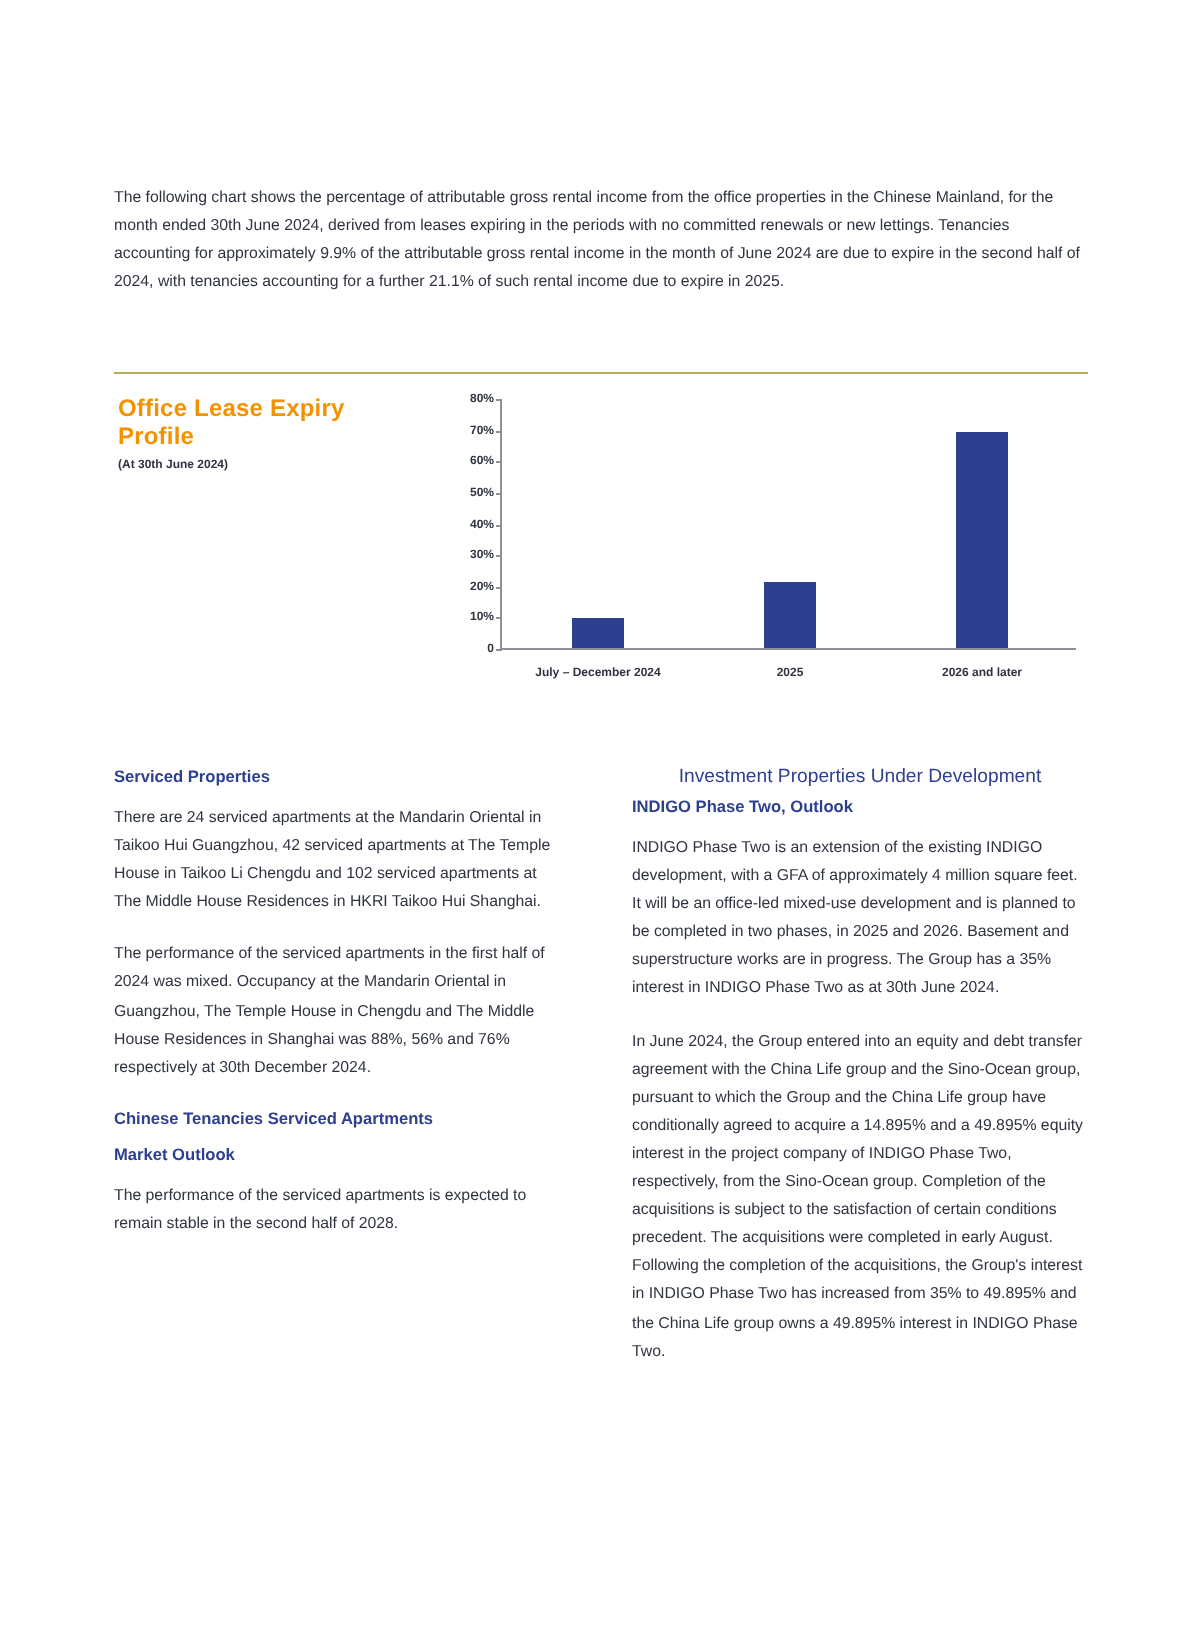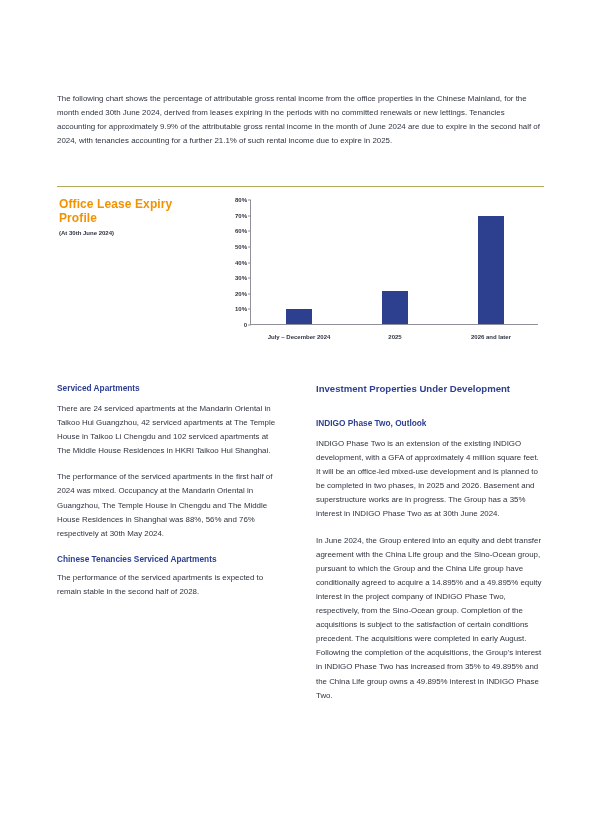--- a/index.html
+++ b/index.html
@@ -137,25 +137,26 @@
     width: 228px;
   }
   h3.head-blue {
     margin: 0 0 8px 0;
     font-size: 8.3px;
     line-height: 12px;
     color: #2d3f8f;
     font-weight: bold;
   }
   h2.head-section {
-    margin: 0 0 22px 0;
+    margin: 0 0 2px 0;
     font-size: 9.6px;
     line-height: 13px;
     color: #2d3f8f;
-    font-weight: bold;
+    font-weight: normal;
+    text-align: center;
   }
   p.body {
     margin: 0 0 12px 0;
     font-size: 7.9px;
     line-height: 14.1px;
     color: #2f3440;
   }
   p.body:last-child { margin-bottom: 0; }
   .head-blue.tight { margin-bottom: 6px; }
   .gap-top { margin-top: 14px; }
@@ -206,24 +207,25 @@
           <div class="xlabel" style="left: 48px;">July – December 2024</div>
           <div class="bar" style="height: 32.9688px; left: 131px; background: rgb(45, 63, 143);"></div>
           <div class="xlabel" style="left: 144px;">2025</div>
           <div class="bar" style="height: 107.812px; left: 227px; background: rgb(45, 63, 143);"></div>
           <div class="xlabel" style="left: 240px;">2026 and later</div>
         </div>
     </div>
   </div>
 
   <div class="col-left">
-    <h3 class="head-blue">Serviced Apartments</h3>
+    <h3 class="head-blue">Serviced Properties</h3>
     <p class="body">There are 24 serviced apartments at the Mandarin Oriental in Taikoo Hui Guangzhou, 42 serviced apartments at The Temple House in Taikoo Li Chengdu and 102 serviced apartments at The Middle House Residences in HKRI Taikoo Hui Shanghai.</p>
-    <p class="body">The performance of the serviced apartments in the first half of 2024 was mixed. Occupancy at the Mandarin Oriental in Guangzhou, The Temple House in Chengdu and The Middle House Residences in Shanghai was 88%, 56% and 76% respectively at 30th May 2024.</p>
+    <p class="body">The performance of the serviced apartments in the first half of 2024 was mixed. Occupancy at the Mandarin Oriental in Guangzhou, The Temple House in Chengdu and The Middle House Residences in Shanghai was 88%, 56% and 76% respectively at 30th December 2024.</p>
     <h3 class="head-blue tight gap-top">Chinese Tenancies Serviced Apartments</h3>
+    <h3 class="head-blue">Market Outlook</h3>
     <p class="body">The performance of the serviced apartments is expected to remain stable in the second half of 2028.</p>
   </div>
 
   <div class="col-right">
     <h2 class="head-section">Investment Properties Under Development</h2>
     <h3 class="head-blue">INDIGO Phase Two, Outlook</h3>
     <p class="body">INDIGO Phase Two is an extension of the existing INDIGO development, with a GFA of approximately 4 million square feet. It will be an office-led mixed-use development and is planned to be completed in two phases, in 2025 and 2026. Basement and superstructure works are in progress. The Group has a 35% interest in INDIGO Phase Two as at 30th June 2024.</p>
     <p class="body">In June 2024, the Group entered into an equity and debt transfer agreement with the China Life group and the Sino-Ocean group, pursuant to which the Group and the China Life group have conditionally agreed to acquire a 14.895% and a 49.895% equity interest in the project company of INDIGO Phase Two, respectively, from the Sino-Ocean group. Completion of the acquisitions is subject to the satisfaction of certain conditions precedent. The acquisitions were completed in early August. Following the completion of the acquisitions, the Group's interest in INDIGO Phase Two has increased from 35% to 49.895% and the China Life group owns a 49.895% interest in INDIGO Phase Two.</p>
   </div>
 

